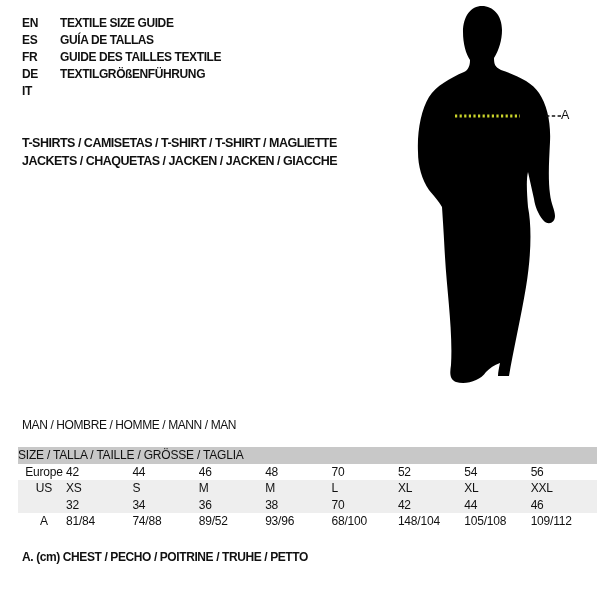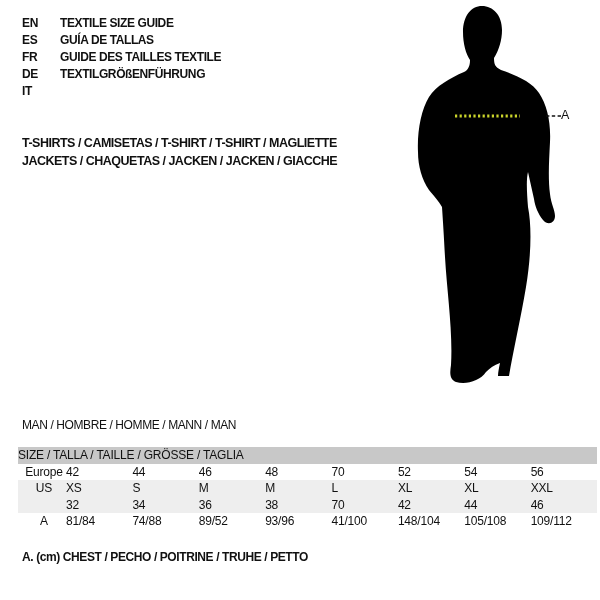--- a/index.html
+++ b/index.html
@@ -163,21 +163,21 @@
       <div class="cell stripe">38</div>
       <div class="cell stripe">70</div>
       <div class="cell stripe">42</div>
       <div class="cell stripe">44</div>
       <div class="cell stripe">46</div>
       <div class="cell row-label">A</div>
       <div class="cell">81/84</div>
       <div class="cell">74/88</div>
       <div class="cell">89/52</div>
       <div class="cell">93/96</div>
-      <div class="cell">41/100</div>
+      <div class="cell">68/100</div>
       <div class="cell">148/104</div>
       <div class="cell">105/108</div>
       <div class="cell">109/112</div>
     </div>
 
   <div class="footnote">A. (cm) CHEST / PECHO / POITRINE / TRUHE / PETTO</div>
 
 </div>
 
 </body></html>

